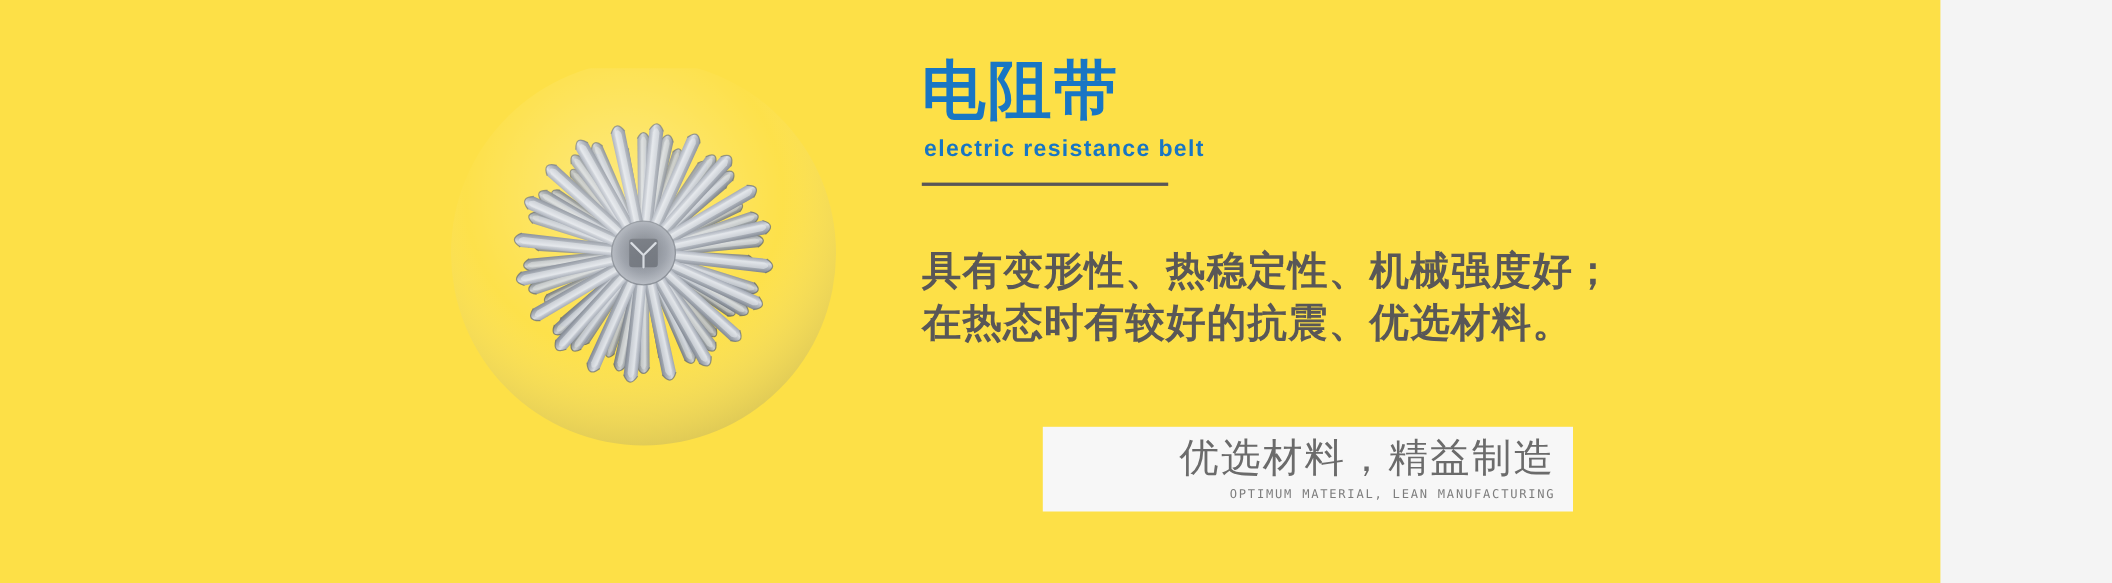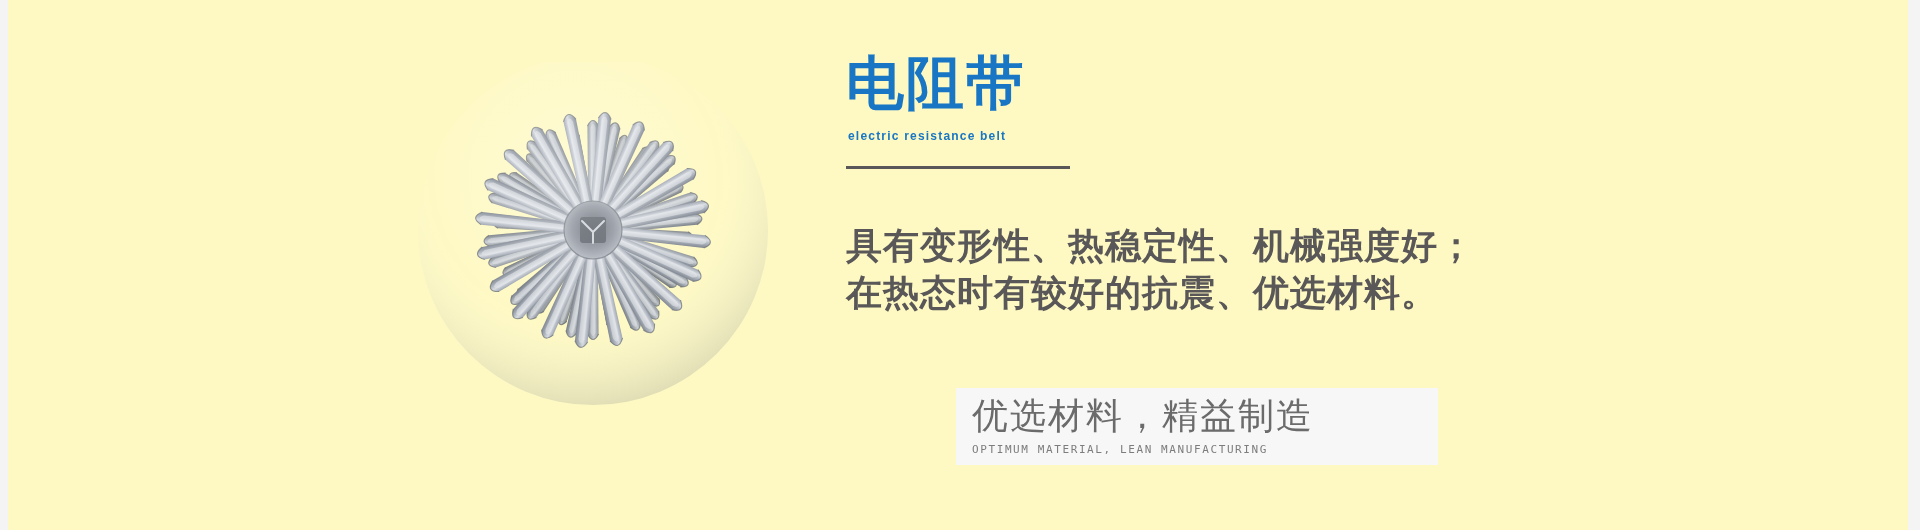--- a/index.html
+++ b/index.html
@@ -10,24 +10,23 @@
     width: 1920px;
     height: 530px;
     overflow: hidden;
     background: #f4f4f4;
     font-family: "Liberation Sans", "DejaVu Sans", sans-serif;
     -webkit-font-smoothing: antialiased;
   }
 
   .banner {
     position: relative;
-    width: 1900px;
+    width: 1764px;
     height: 530px;
-    background: #fef9c3;
-    margin-left: 8px;
+    background: #fde047;
   }
 
   
   .product-figure {
     position: absolute;
     left: 370px;
     top: 62px;
     width: 430px;
     height: 350px;
   }
@@ -60,21 +59,21 @@
     font-size: 58px;
     line-height: 62px;
     font-weight: bold;
     color: #1876c4;
     letter-spacing: 2px;
     margin: 0;
     white-space: nowrap;
   }
   .sub-title {
     margin: 12px 0 0 2px;
-    font-size: 12px;
+    font-size: 21px;
     line-height: 20px;
     font-weight: bold;
     color: #1876c4;
     letter-spacing: 1.2px;
     white-space: nowrap;
   }
   .divider {
     margin-top: 20px;
     width: 224px;
     height: 3px;
@@ -97,21 +96,21 @@
   }
 
   
   .slogan-block {
     position: absolute;
     left: 110px;
     top: 388px;
     width: 450px;
     padding: 4px 16px 8px 16px;
     background: #f7f7f7;
-    text-align: left;
+    text-align: right;
   }
   .slogan-cn {
     font-size: 36px;
     line-height: 48px;
     font-weight: normal;
     color: #6b6b6b;
     letter-spacing: 2px;
     white-space: nowrap;
   }
   .slogan-en {

